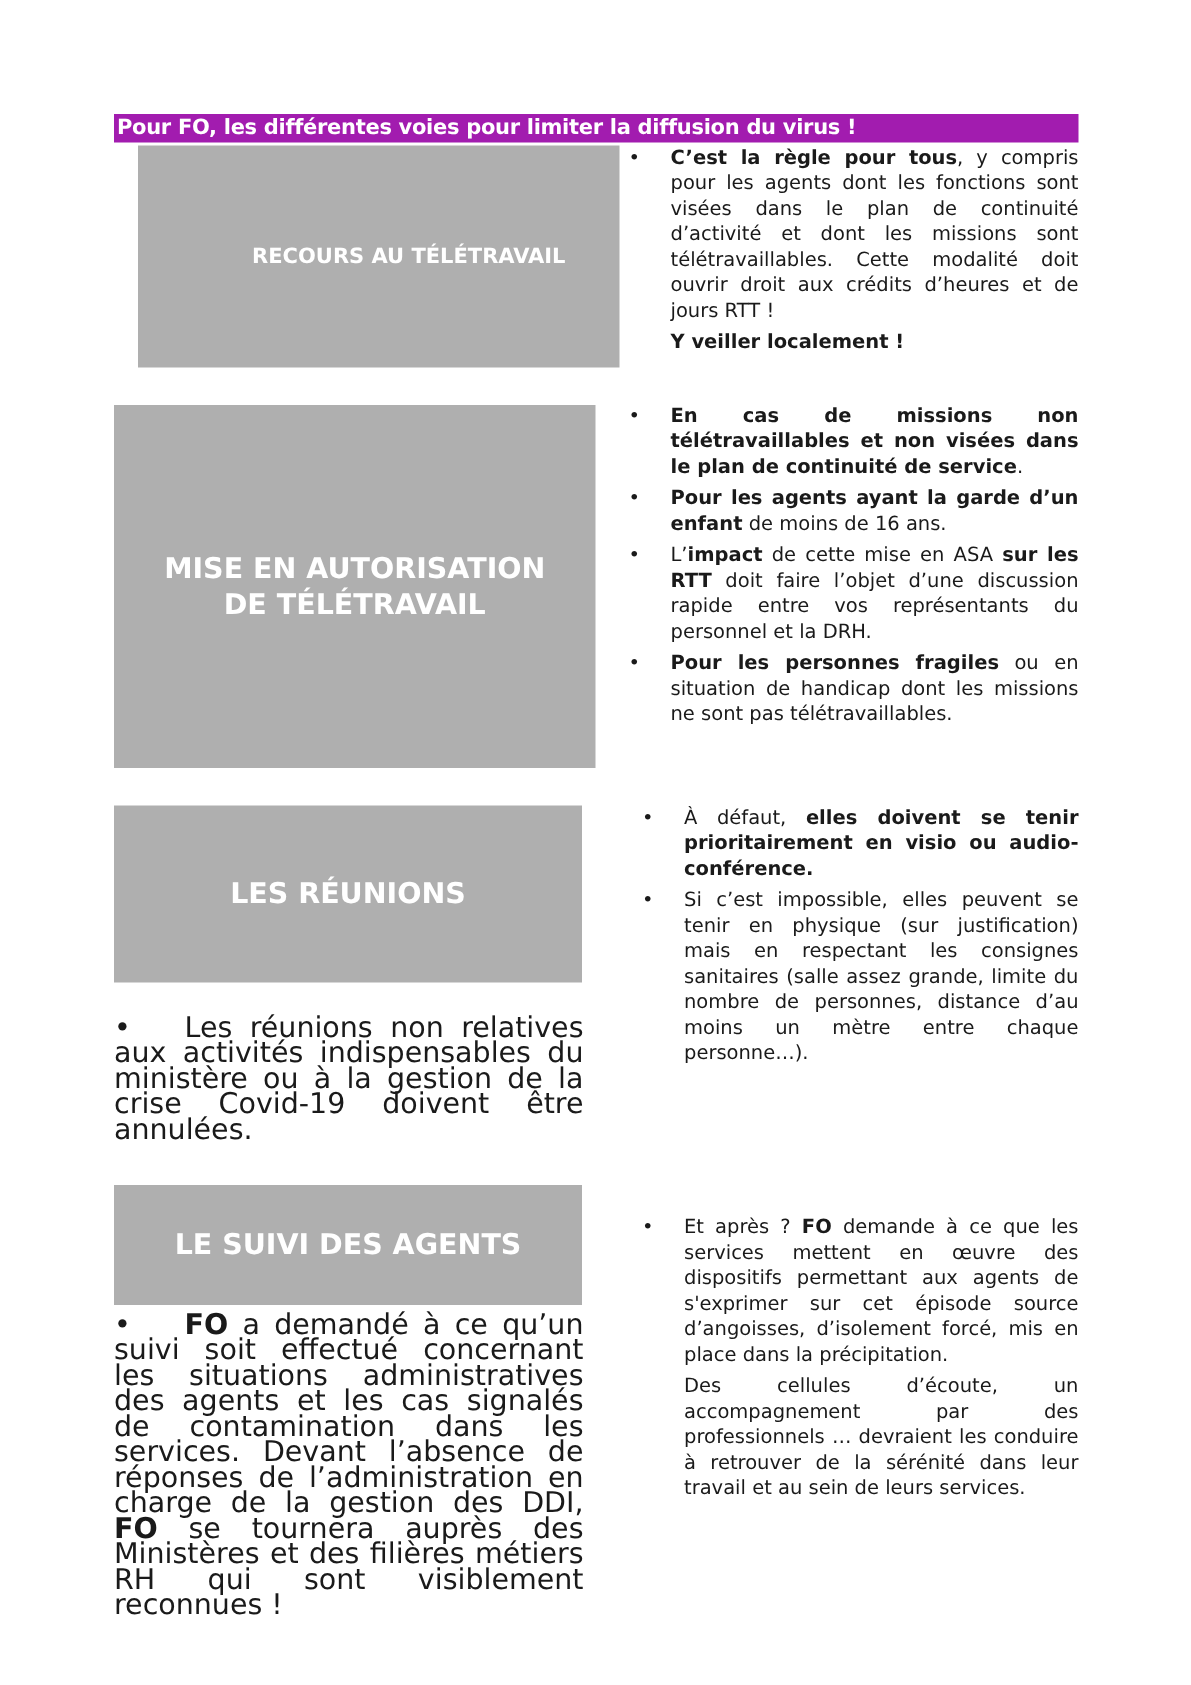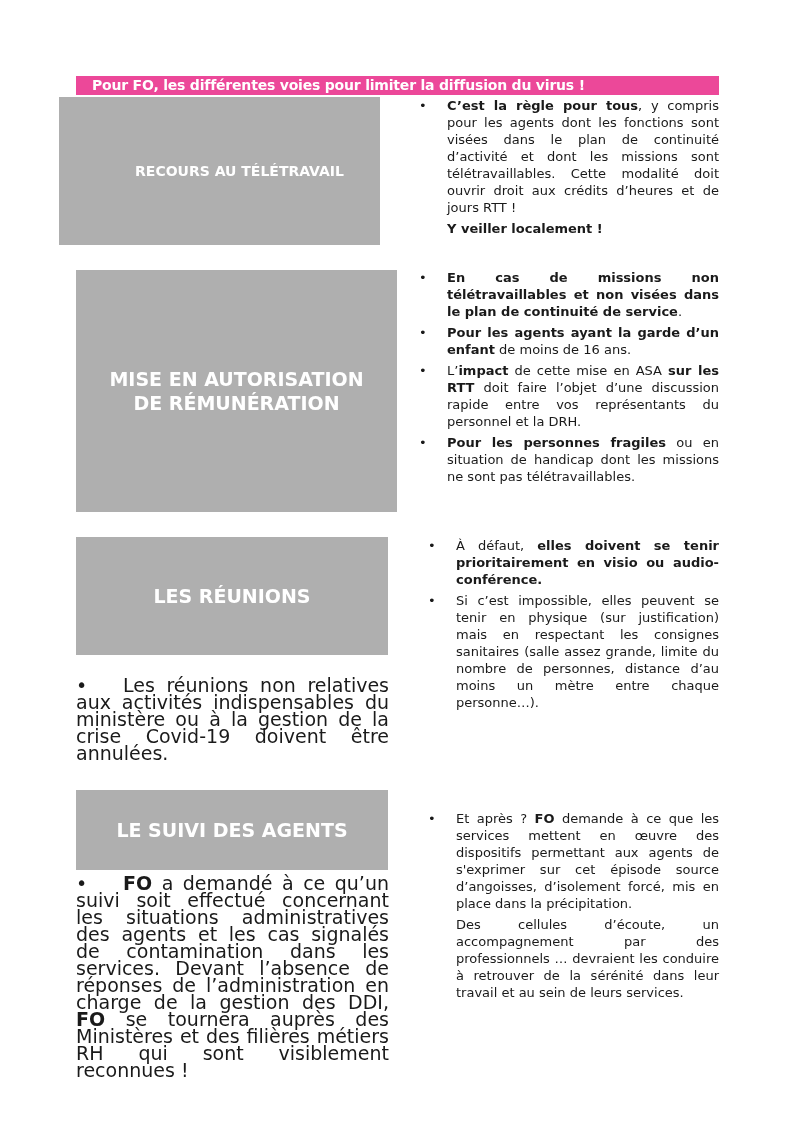--- a/index.html
+++ b/index.html
@@ -1,29 +1,29 @@
 <!DOCTYPE html>
 <html><head>
 <meta charset="utf-8">
 <style>
   * { margin:0; padding:0; box-sizing:border-box; }
   html, body { width:794px; height:1123px; background:#ffffff; overflow:hidden; }
   body { position:relative; font-family:"DejaVu Sans", sans-serif; color:#1a1a1a; }
 
   .banner {
     position:absolute; left:76px; top:76px; width:643px; height:19px;
-    background:#ec4899; color:#ffffff; font-weight:bold; font-size:14px;
-    line-height:19px; padding-left:16px; white-space:nowrap; letter-spacing:-0.2px;
+    background:#a21caf; color:#ffffff; font-weight:bold; font-size:14px;
+    line-height:19px; padding-left:2px; white-space:nowrap; letter-spacing:-0.2px;
   }
   .box {
     position:absolute; background:#afafaf; color:#ffffff; font-weight:bold;
     display:flex; align-items:center; justify-content:center; text-align:center;
   }
   .box span { display:block; }
-  #box1 { left:59px; top:97px; width:321px; height:148px; font-size:14px;padding-left:40px; }
+  #box1 { left:92px; top:97px; width:321px; height:148px; font-size:14px;padding-left:40px; }
   #box2 { left:76px; top:270px; width:321px; height:242px; font-size:19px; line-height:24px; }
   #box3 { left:76px; top:537px; width:312px; height:118px; font-size:19px; }
   #box4 { left:76px; top:790px; width:312px; height:80px; font-size:19px; }
 
   .col {
     position:absolute; font-size:13px; line-height:17px; text-align:justify;
   }
   .col ul { list-style:none; }
   .col li { position:relative; padding-left:28px; margin-bottom:4px; }
   .col li::before {
@@ -55,21 +55,21 @@
 <div class="col" id="r1">
   <ul>
     <li><b>C’est la règle pour tous</b><span>, y compris pour les agents dont les fonctions sont visées dans le plan de continuité d’activité et dont les missions sont télétravaillables. Cette modalité doit ouvrir droit aux crédits d’heures et de jours RTT !</span></li>
   </ul>
   <p class="cont"><b>Y veiller localement !</b></p>
 </div>
 
 <div class="box" id="box2">
   <div>
     <span>MISE EN AUTORISATION</span>
-    <span>DE RÉMUNÉRATION</span>
+    <span>DE TÉLÉTRAVAIL</span>
   </div>
 </div>
 <div class="col" id="r2">
   <ul>
     <li><b>En cas de missions non télétravaillables et non visées dans le plan de continuité de service</b><span>.</span></li>
     <li><b>Pour les agents ayant la garde d’un enfant</b><span> de moins de 16 ans.</span></li>
     <li><span>L’</span><b>impact</b><span> de cette mise en ASA </span><b>sur les RTT</b><span> doit faire l’objet d’une discussion rapide entre vos représentants du personnel et la DRH.</span></li>
     <li><b>Pour les personnes fragiles</b><span> ou en situation de handicap dont les missions ne sont pas télétravaillables.</span></li>
   </ul>
 </div>

